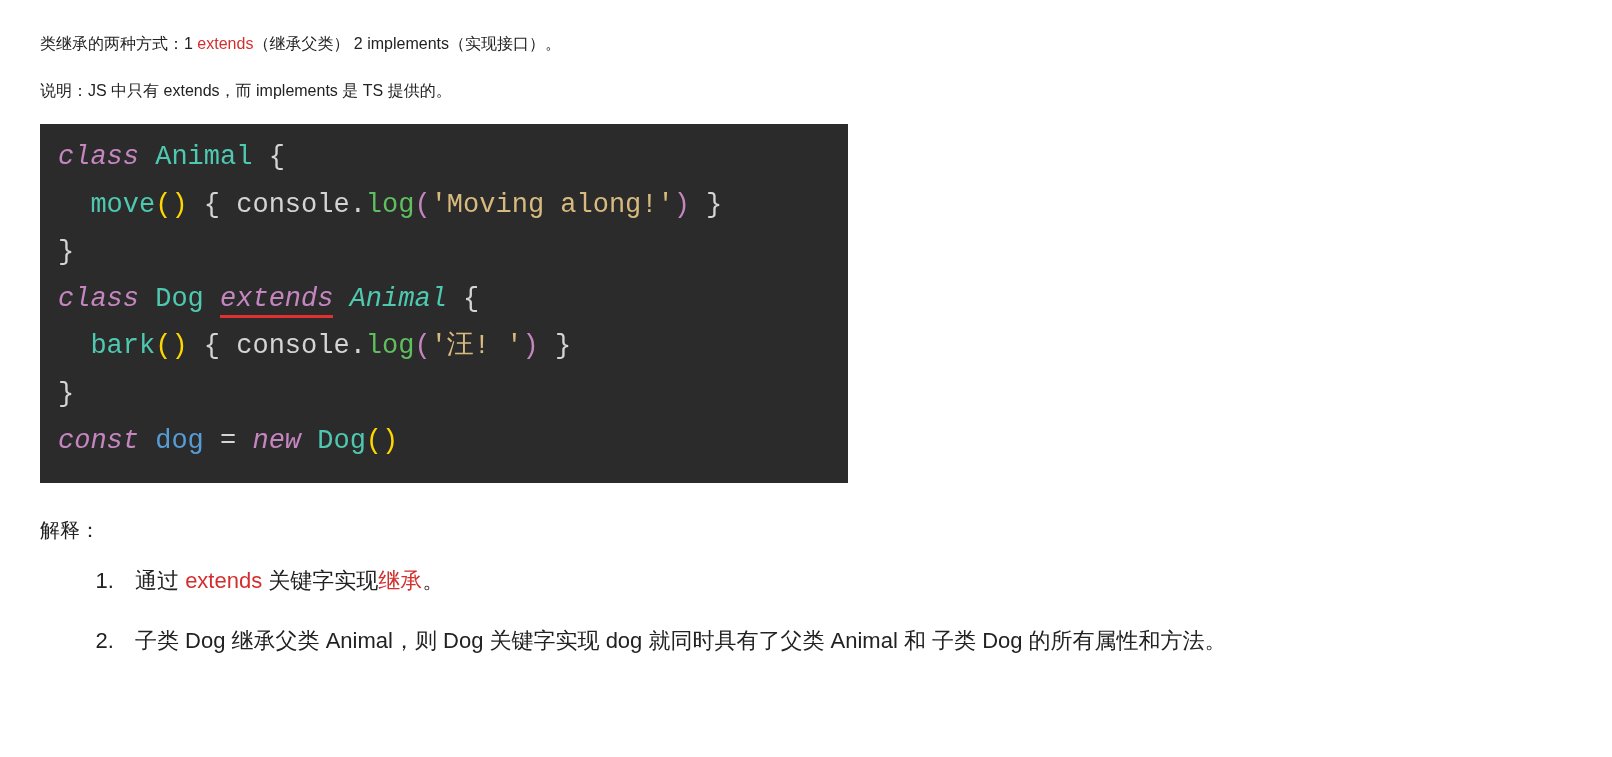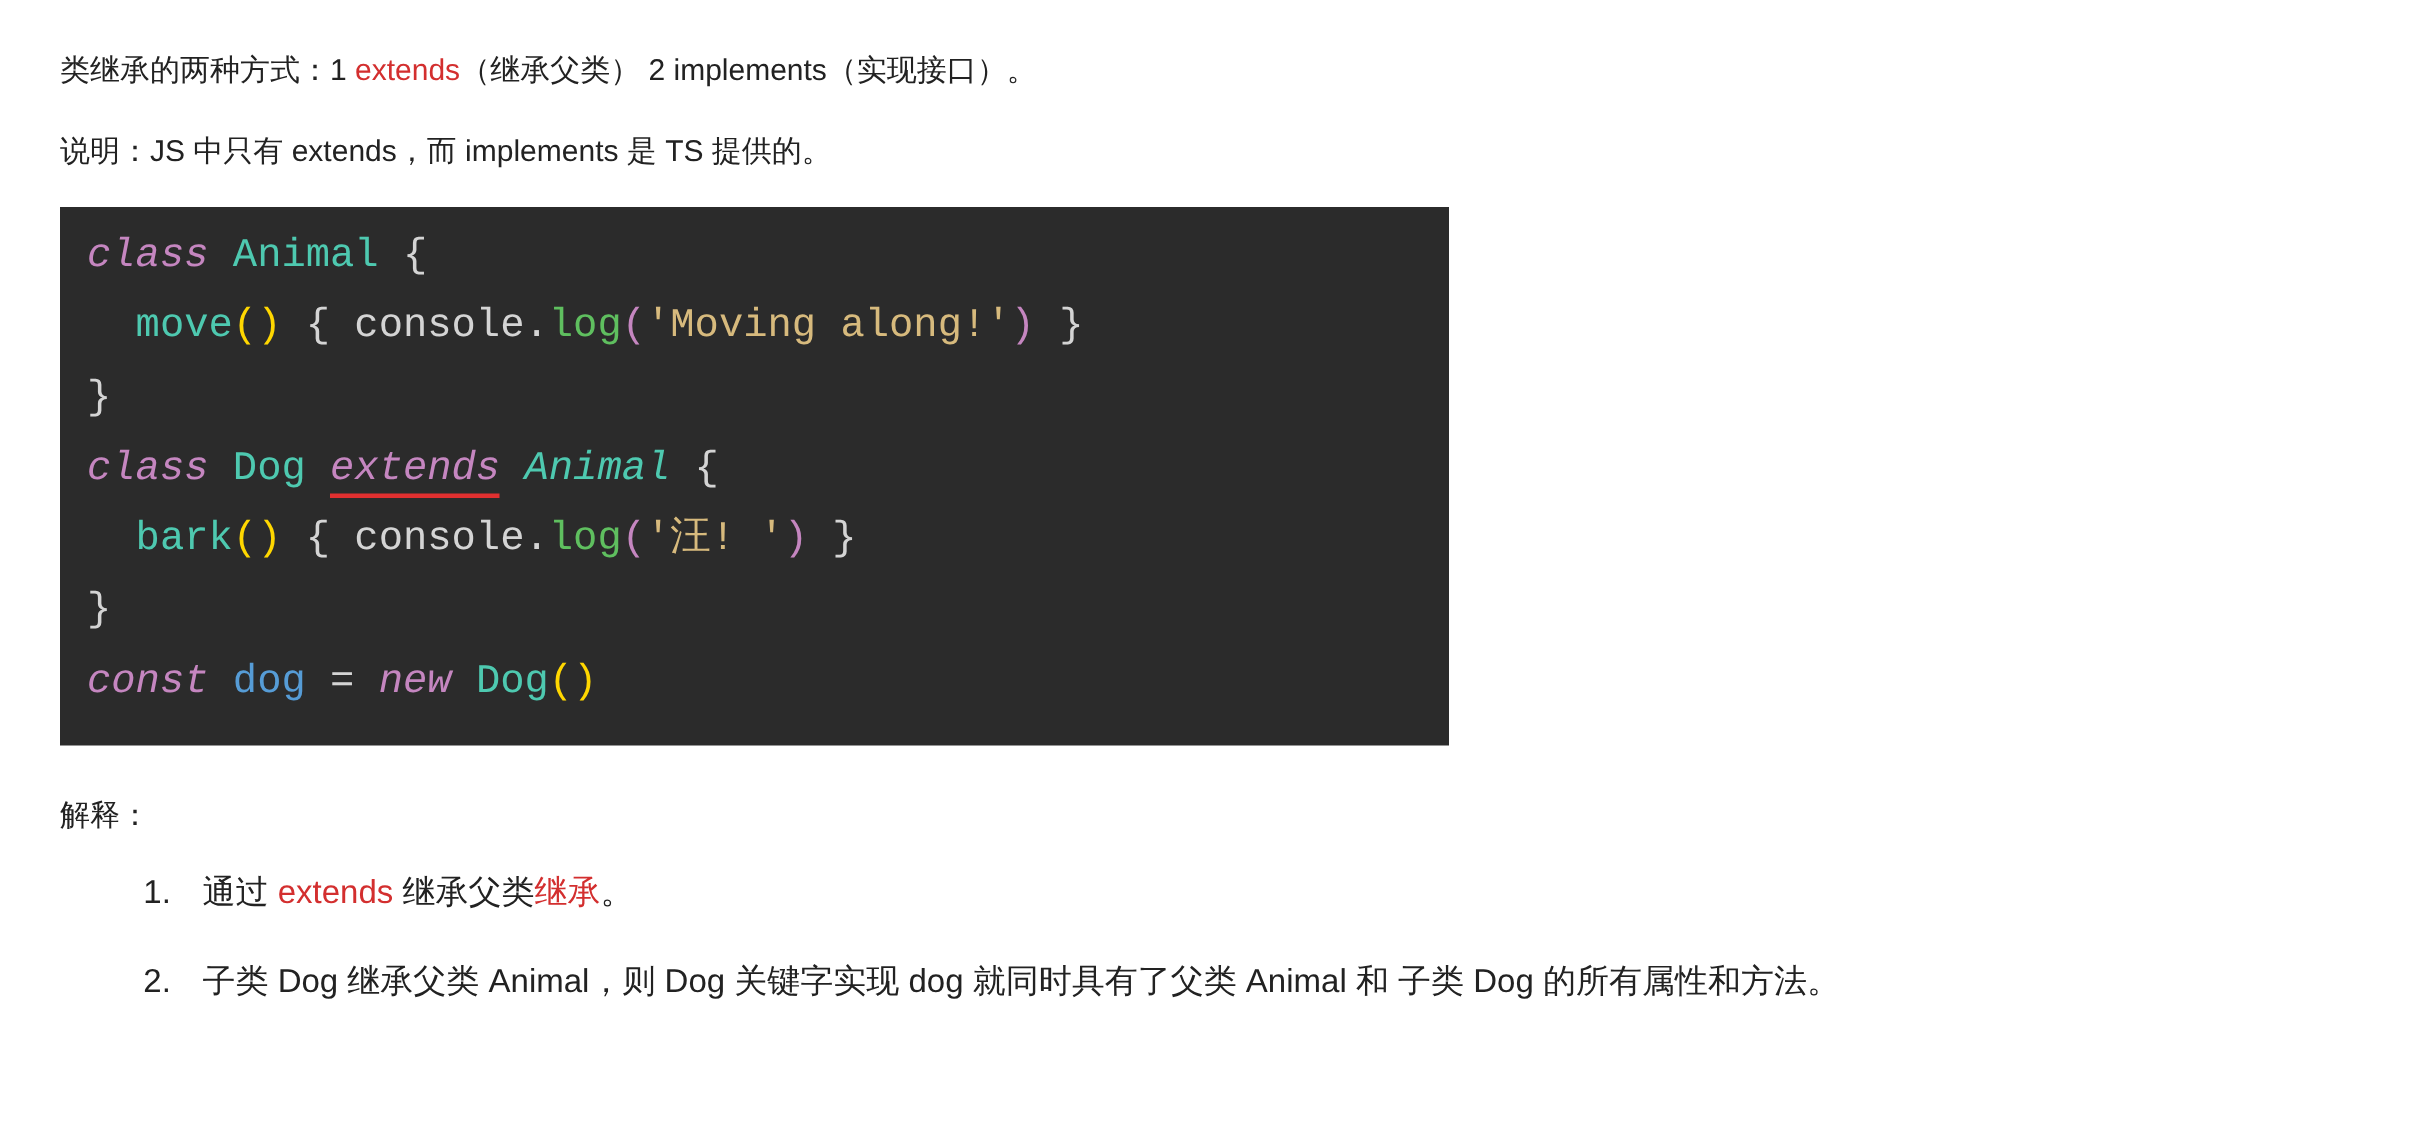--- a/index.html
+++ b/index.html
@@ -10,33 +10,33 @@
     body {
       font-family: -apple-system, "Microsoft YaHei", "PingFang SC", "Hiragino Sans GB", sans-serif;
       background: #ffffff;
       padding: 30px 40px;
       font-size: 22px;
       line-height: 1.7;
       color: #222;
     }
     .paragraph {
       margin-bottom: 20px;
-      font-size: 20px;
+      font-size: 16px;
     }
     .red {
       color: #d32f2f;
     }
     .code-block {
       background: #2b2b2b;
       padding: 10px 18px 18px 18px;
       margin: 20px 0 30px 0;
       font-family: "Consolas", "Monaco", "Courier New", monospace;
       font-size: 27px;
       line-height: 1.75;
-      width: 926px;
+      width: 808px;
       white-space: pre;
       position: relative;
     }
     .cursor-icon {
       position: absolute;
       left: 683px;
       top: 75px;
       font-size: 22px;
       color: #000;
       pointer-events: none;
@@ -113,16 +113,16 @@
 <span class="tok-brace">}</span>
 <span class="tok-keyword-italic">class</span> <span class="tok-classname">Dog</span> <span class="tok-extends">extends</span> <span class="tok-classname" style="font-style:italic;">Animal</span><span class="tok-brace"> {</span>
 <span>  </span><span class="tok-method">bark</span><span class="tok-paren-yellow">(</span><span class="tok-paren-yellow">) </span><span class="tok-brace">{ </span><span class="tok-obj">console</span><span class="tok-punc">.</span><span class="tok-func">log</span><span class="tok-paren-purple">(</span><span class="tok-string">'汪! '</span><span class="tok-paren-purple">)</span><span class="tok-brace"> }</span>
 <span class="tok-brace">}</span>
 <span class="tok-keyword-italic">const</span> <span class="tok-var">dog</span><span class="tok-punc"> = </span><span class="tok-keyword-italic">new</span> <span class="tok-classname">Dog</span><span class="tok-paren-yellow">(</span><span class="tok-paren-yellow">)</span></div>
 
 <p class="section-label">解释：</p>
 
 <ol>
   <li>
-    <span>通过 </span><span class="red">extends</span><span> 继承父类</span><span class="red">继承</span><span>。</span>
+    <span>通过 </span><span class="red">extends</span><span> 关键字实现</span><span class="red">继承</span><span>。</span>
   </li>
   <li>子类 Dog 继承父类 Animal，则 Dog 关键字实现 dog 就同时具有了父类 Animal 和 子类 Dog 的所有属性和方法。</li>
 </ol>
 
 </body></html>

